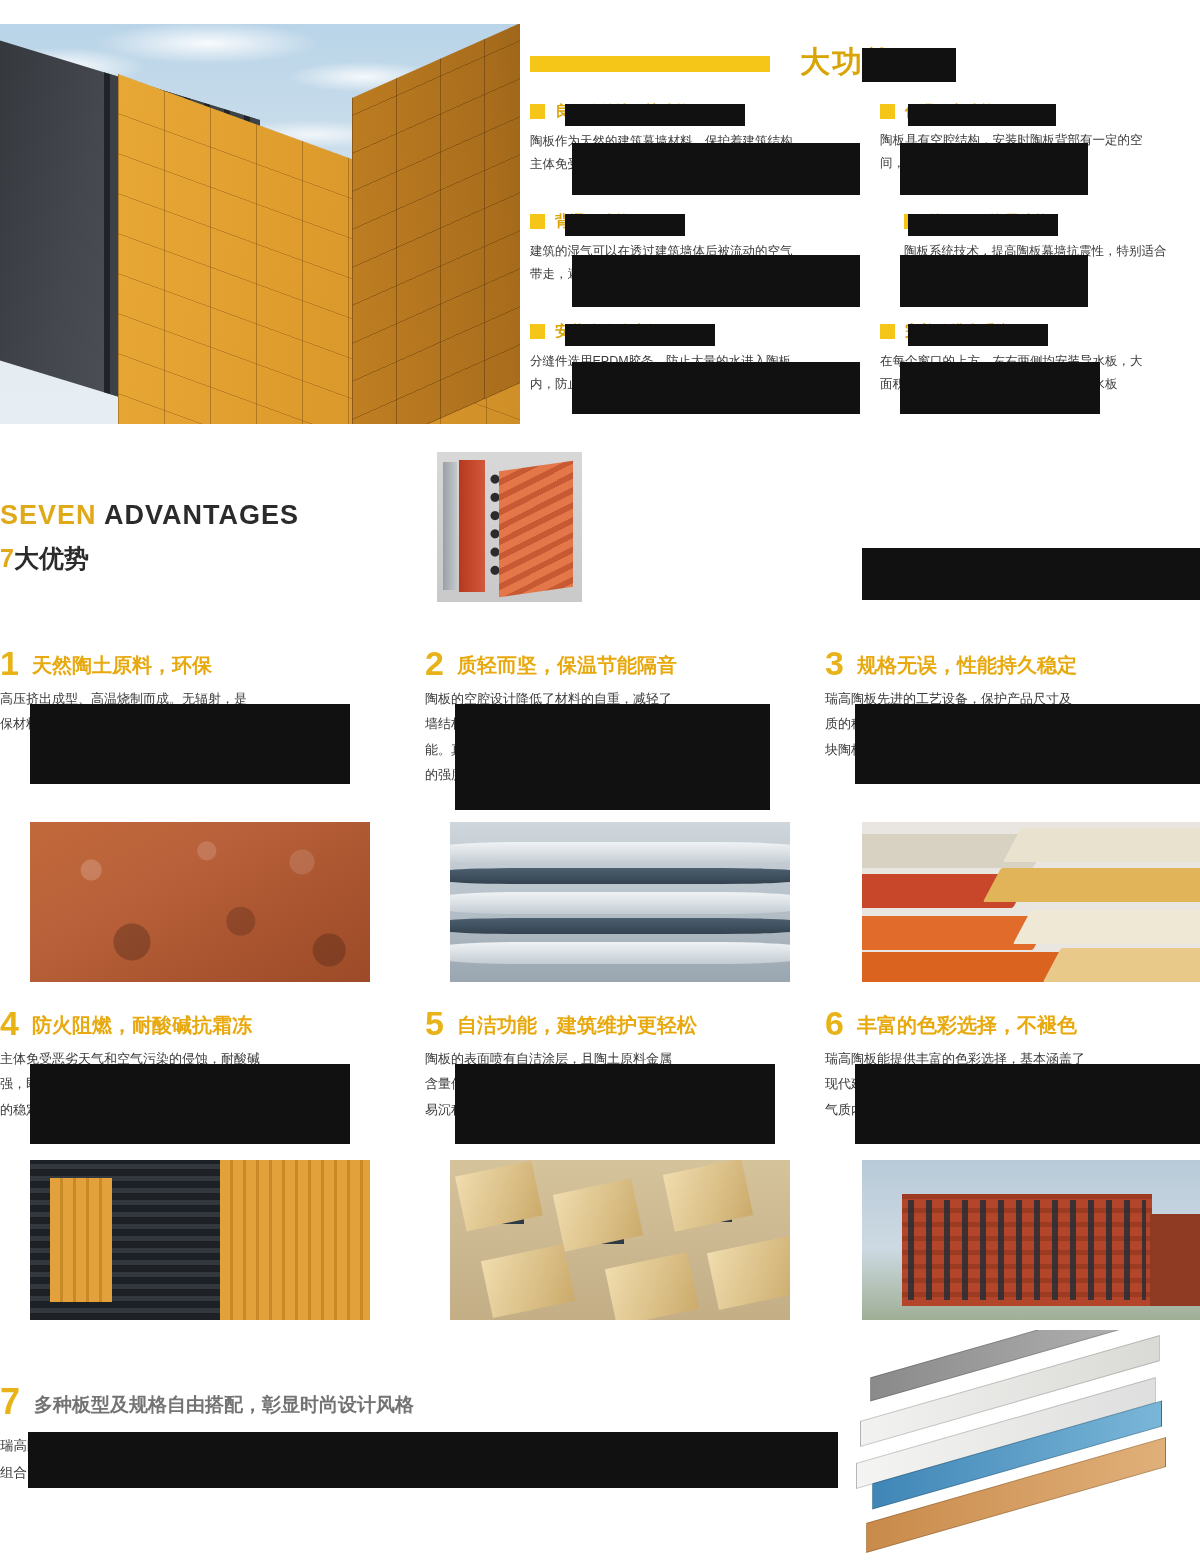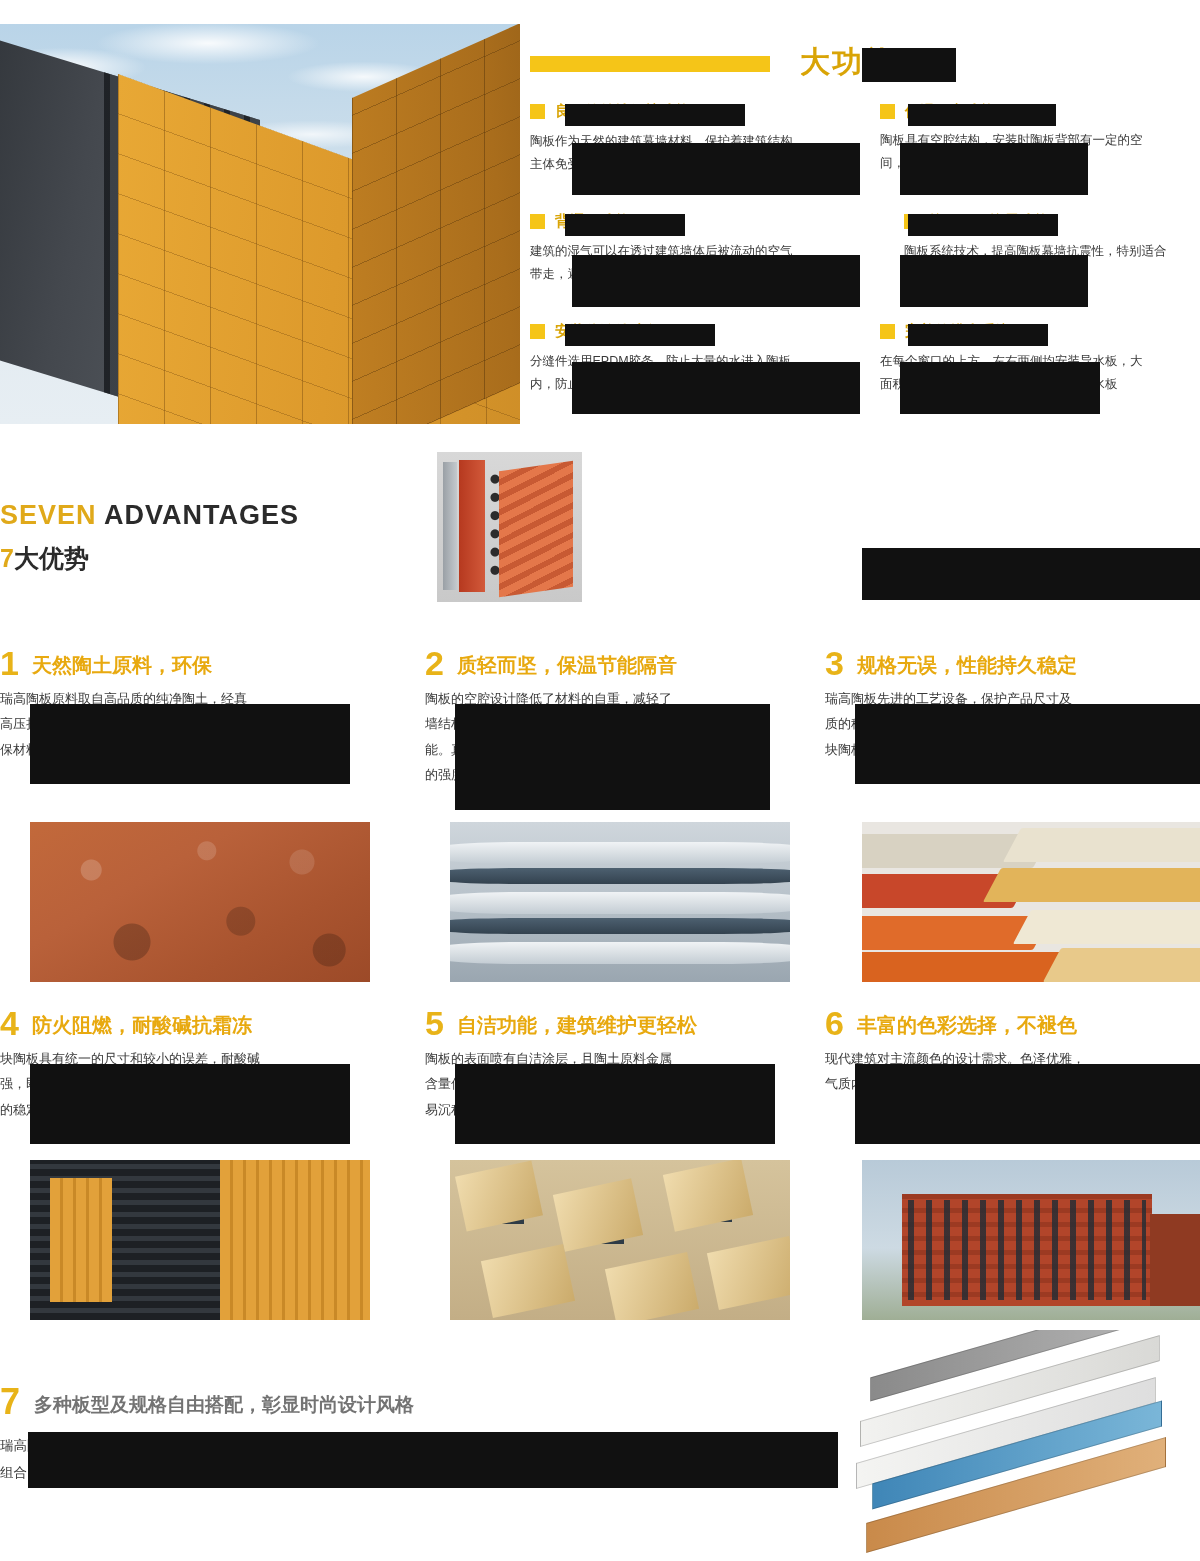--- a/index.html
+++ b/index.html
@@ -419,21 +419,20 @@
   <div class="sa-desc">
     <span class="ln">瑞高将湿法成型、高温缎烧的粘土烧结技术</span>
     <span class="ln">发挥到一定的高度</span>
   </div>
   <div class="redact" style="left:862px; top:548px; width:338px; height:52px;"></div>
 
   <div class="adv" style="left:0px; top:650px;">
     <div class="num">1</div>
     <div class="atitle">天然陶土原料，环保</div>
     <div class="abody">
-      <span class="ln">瑞高陶板原料取自高品质的纯净陶土，经真</span>
       <span class="ln">高压挤出成型、高温烧制而成。无辐射，是</span>
       <span class="ln">保材料优选。</span>
     </div>
   </div>
   <div class="redact" style="left:30px; top:704px; width:320px; height:80px;"></div>
   <div class="adv-photo ph-soil" style="left:30px; top:822px;"></div>
 
   <div class="adv" style="left:425px; top:650px;">
     <div class="num">2</div>
     <div class="atitle">质轻而坚，保温节能隔音</div>
@@ -471,21 +470,21 @@
     <div class="slat" style="left:-30px; top:94px; width:210px; background:#e06b2a;"></div>
     <div class="slat" style="left:160px; top:88px; width:220px; background:#efe8d4;"></div>
     <div class="slat" style="left:-30px; top:130px; width:250px; background:#d9631f;"></div>
     <div class="slat" style="left:190px; top:126px; width:210px; background:#e8c98a;"></div>
   </div>
 
   <div class="adv" style="left:0px; top:1010px;">
     <div class="num">4</div>
     <div class="atitle">防火阻燃，耐酸碱抗霜冻</div>
     <div class="abody">
-      <span class="ln">块陶板具有统一的尺寸和较小的误差，耐酸碱</span>
+      <span class="ln">主体免受恶劣天气和空气污染的侵蚀，耐酸碱</span>
       <span class="ln">强，即便面对高温或低温霜冻，也会保持良好</span>
       <span class="ln">的稳定性。</span>
     </div>
   </div>
   <div class="redact" style="left:30px; top:1064px; width:320px; height:80px;"></div>
   <div class="adv-photo ph-facade" style="left:30px; top:1160px;">
     <div class="dark" style="left:0; top:0; width:190px; height:160px;"></div>
     <div class="blk" style="left:190px; top:0; width:150px; height:160px;"></div>
     <div class="blk" style="left:20px; top:18px; width:62px; height:124px;"></div>
   </div>
@@ -509,20 +508,21 @@
     <div class="fold" style="left:218px; top:6px; width:80px; height:58px;"></div>
     <div class="fold" style="left:36px; top:92px; width:84px; height:58px;"></div>
     <div class="fold" style="left:160px; top:100px; width:84px; height:58px;"></div>
     <div class="fold" style="left:262px; top:84px; width:84px; height:58px;"></div>
   </div>
 
   <div class="adv" style="left:825px; top:1010px;">
     <div class="num">6</div>
     <div class="atitle">丰富的色彩选择，不褪色</div>
     <div class="abody">
+      <span class="ln">瑞高陶板能提供丰富的色彩选择，基本涵盖了</span>
       <span class="ln">现代建筑对主流颜色的设计需求。色泽优雅，</span>
       <span class="ln">气质内敛而不张扬，使建筑更富艺术气息。</span>
     </div>
   </div>
   <div class="redact" style="left:855px; top:1064px; width:345px; height:80px;"></div>
   <div class="adv-photo ph-red" style="left:862px; top:1160px;">
     <div class="bldg" style="left:40px; width:250px; height:112px;">
       <div class="wins"></div>
     </div>
     <div class="bldg" style="left:288px; width:54px; height:92px; background:#8f3a22;"></div>

